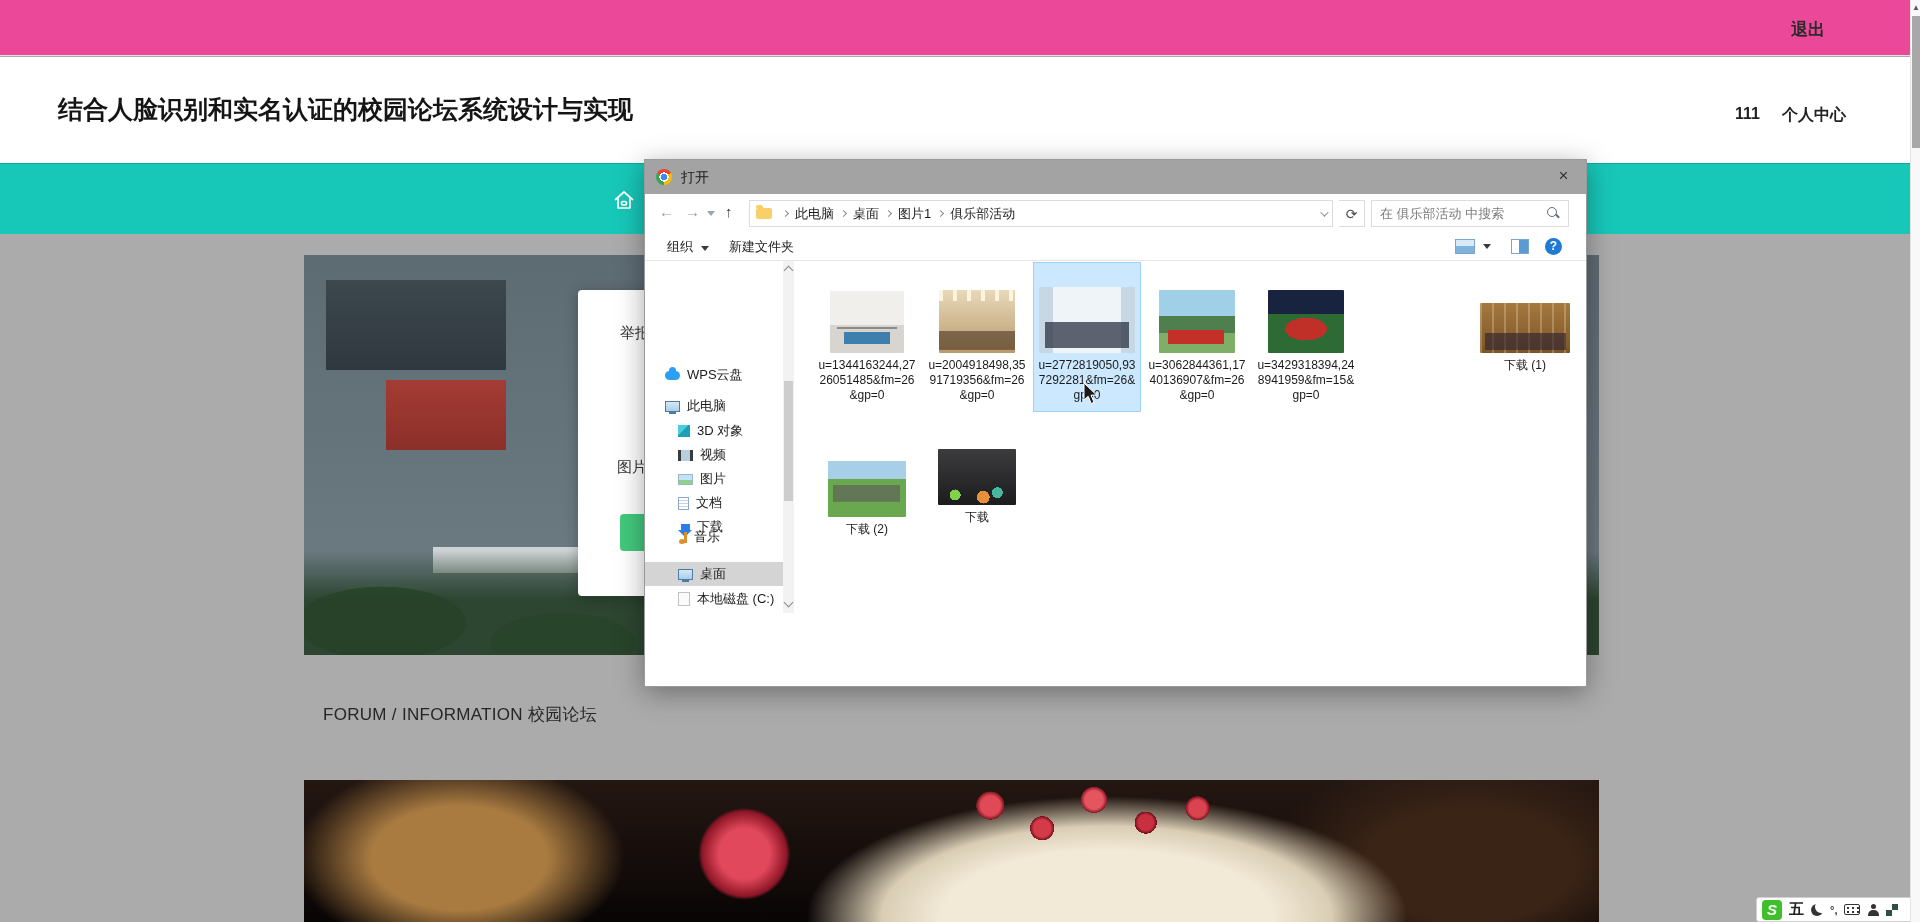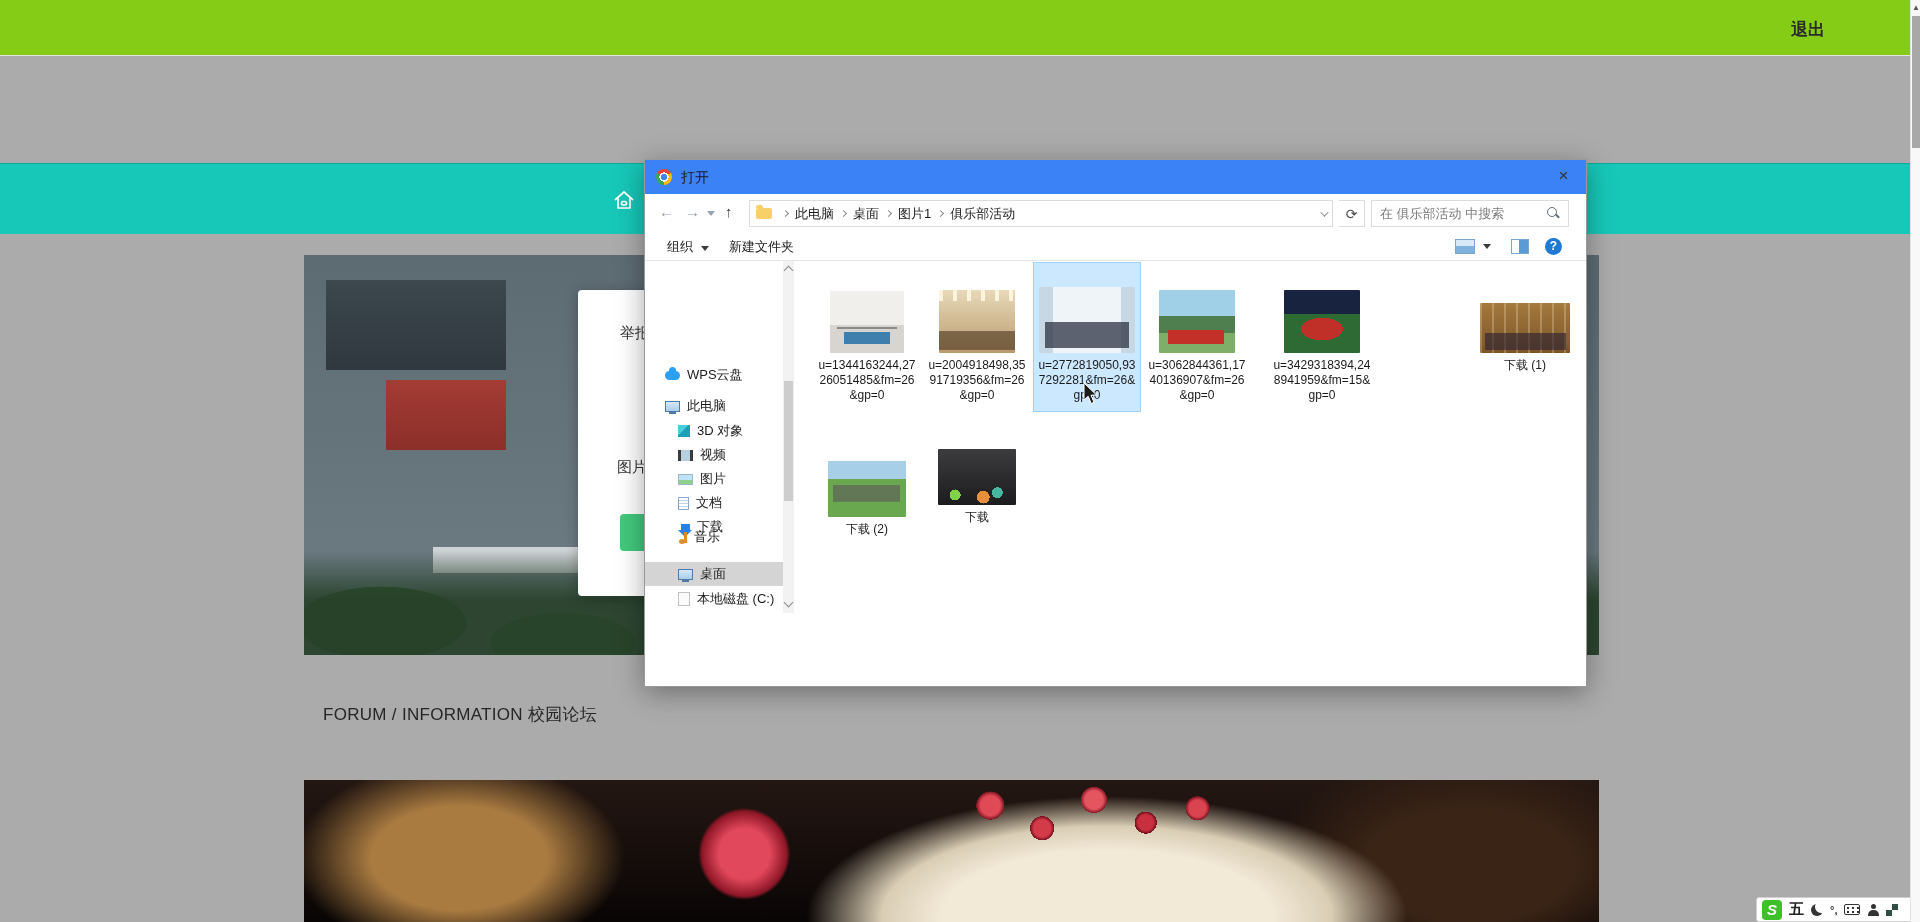--- a/index.html
+++ b/index.html
@@ -1,21 +1,21 @@
 <!DOCTYPE html>
 <html><head>
 <meta charset="utf-8">
 <style>
   * { margin:0; padding:0; box-sizing:border-box; }
   html,body { width:1920px; height:922px; overflow:hidden; font-family:"Liberation Sans","DejaVu Sans",sans-serif; background:#ababab; }
   .abs { position:absolute; }
   #stage { position:relative; width:1920px; height:922px; overflow:hidden; }
 
   
-  .top-bar { left:0; top:0; width:1920px; height:56px; background:#84cc16; border-bottom:1px solid #e4e4e4; z-index:1; }
+  .top-bar { left:0; top:0; width:1920px; height:56px; background:#ec4899; border-bottom:1px solid #e4e4e4; z-index:1; }
   .logout { position:absolute; right:95px; top:18px; font-size:17px; font-weight:700; color:#2b2b2b; cursor:pointer; }
   .title-row { left:0; top:57px; width:1920px; height:106px; background:#fff; z-index:1; }
   .site-title { position:absolute; left:58px; top:36px; font-size:25px; font-weight:600; color:#151515; }
   .user-num { position:absolute; left:1735px; top:48px; font-size:16px; font-weight:700; color:#222; }
   .user-center { position:absolute; left:1782px; top:48px; font-size:16px; font-weight:700; color:#222; cursor:pointer; }
   .nav-bar { left:0; top:163px; width:1920px; height:71px; background:#17c7b8; border-top:1px solid #0fa9a0; z-index:1; }
   .home-ic { position:absolute; left:612px; top:24px; width:24px; height:24px; }
 
   .content { left:0; top:234px; width:1920px; height:688px; background:#ababab; z-index:1; }
 
@@ -54,21 +54,21 @@
       radial-gradient(circle 46px at 34% 52%, #e2485c 0 55%, #8c1626 92%, transparent 100%),
       radial-gradient(ellipse 300px 120px at 62% 96%, #f2e9d7 0 55%, #d9cdb4 75%, transparent 100%),
       radial-gradient(ellipse 220px 130px at 12% 55%, #a97b41 0 40%, transparent 75%),
       radial-gradient(ellipse 260px 140px at 90% 60%, #3a2416 0 40%, transparent 80%),
       linear-gradient(#241712,#090505);
     background-repeat:no-repeat;
   }
 
   
   .dialog { left:644px; top:159px; width:943px; height:528px; background:#fff; border:1px solid #9a9a9a; box-shadow:0 6px 26px rgba(0,0,0,.35); z-index:100; }
-  .dlg-titlebar { left:0; top:0; width:941px; height:34px; background:#3b82f6; }
+  .dlg-titlebar { left:0; top:0; width:941px; height:34px; background:#a3a3a3; }
   .chrome-ic { position:absolute; left:11px; top:9px; width:16px; height:16px; border-radius:50%;
     background:
       radial-gradient(circle at 50% 50%, #4285f4 0 27%, #fff 28% 40%, transparent 41%),
       conic-gradient(from -60deg, #ea4335 0 120deg, #fbbc05 0 240deg, #34a853 0 360deg); }
   .dlg-title { position:absolute; left:36px; top:9px; font-size:14px; color:#1a1a1a; }
   .dlg-close { position:absolute; right:0; top:0; width:45px; height:32px; border:none; background:transparent; font-size:17px; color:#333; cursor:pointer; }
 
   .addr-row { left:0; top:34px; width:941px; height:39px; background:#fff; }
   .nav-glyph { position:absolute; top:9px; font-size:15px; color:#8f9aa6; cursor:pointer; }
   .nav-up { color:#444; }
@@ -174,20 +174,25 @@
 </style>
 </head>
 <body>
 
 <div id="stage">
 
   <div class="abs top-bar">
     <span class="logout">退出</span>
   </div>
 
+  <div class="abs title-row">
+    <div class="site-title">结合人脸识别和实名认证的校园论坛系统设计与实现</div>
+    <span class="user-num">111</span>
+    <span class="user-center">个人中心</span>
+  </div>
 
   <div class="abs nav-bar">
     <svg class="home-ic" viewBox="0 0 24 24" fill="none" stroke="#fff" stroke-width="1.7" stroke-linecap="round" stroke-linejoin="round">
       <path d="M3.5 11.5 L12 4 L20.5 11.5"></path>
         <path d="M6 10.5 V20 H18 V10.5"></path>
         <rect x="9.5" y="13.5" width="5" height="3.5" rx="1.7"></rect>
     </svg>
   </div>
 
   <div class="abs content"></div>
@@ -312,21 +317,21 @@
             <div class="fthumb t3"></div>
           </div>
           <div class="fname">u=2772819050,937292281&amp;fm=26&amp;gp=0</div>
         </div>
       <div class="file-cell" style="left:499px;top:2px">
           <div class="thumb-slot">
             <div class="fthumb t4"></div>
           </div>
           <div class="fname">u=3062844361,1740136907&amp;fm=26&amp;gp=0</div>
         </div>
-      <div class="file-cell" style="left:624px;top:2px">
+      <div class="file-cell" style="left:608px;top:2px">
           <div class="thumb-slot">
             <div class="fthumb t5"></div>
           </div>
           <div class="fname">u=3429318394,248941959&amp;fm=15&amp;gp=0</div>
         </div>
       <div class="file-cell" style="left:827px;top:2px">
           <div class="thumb-slot">
             <div class="fthumb t7"></div>
           </div>
           <div class="fname">下载 (1)</div>

